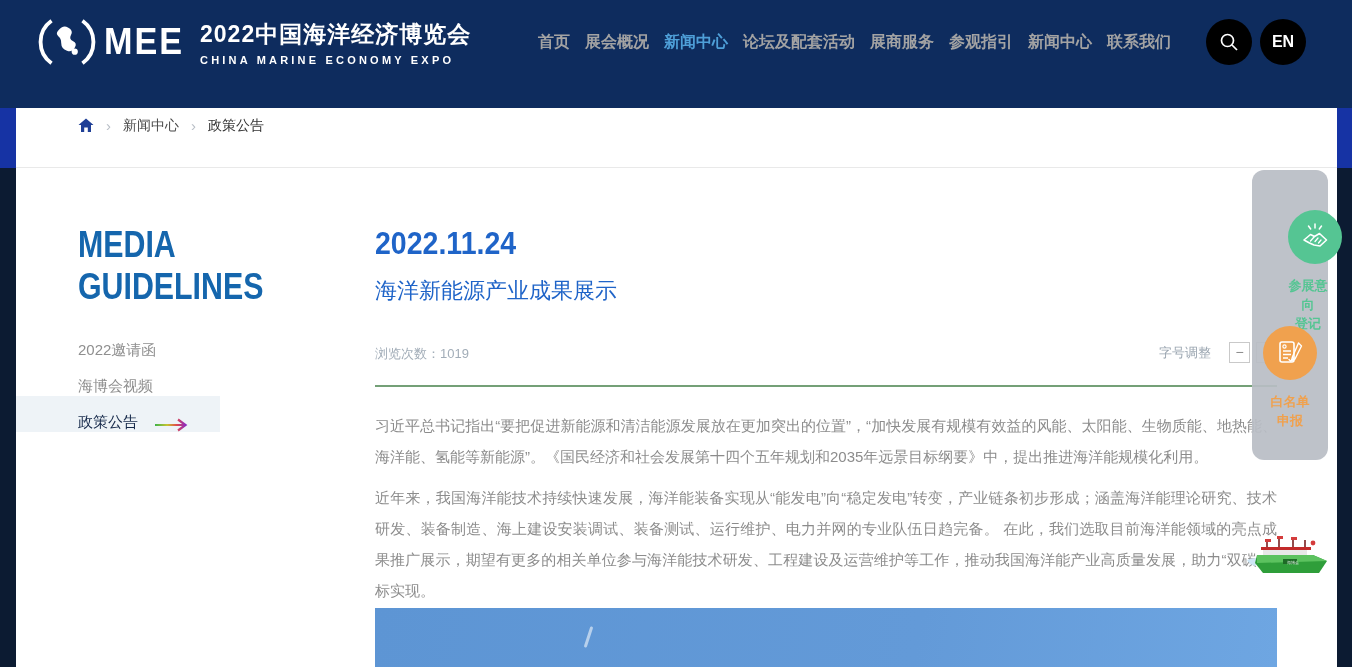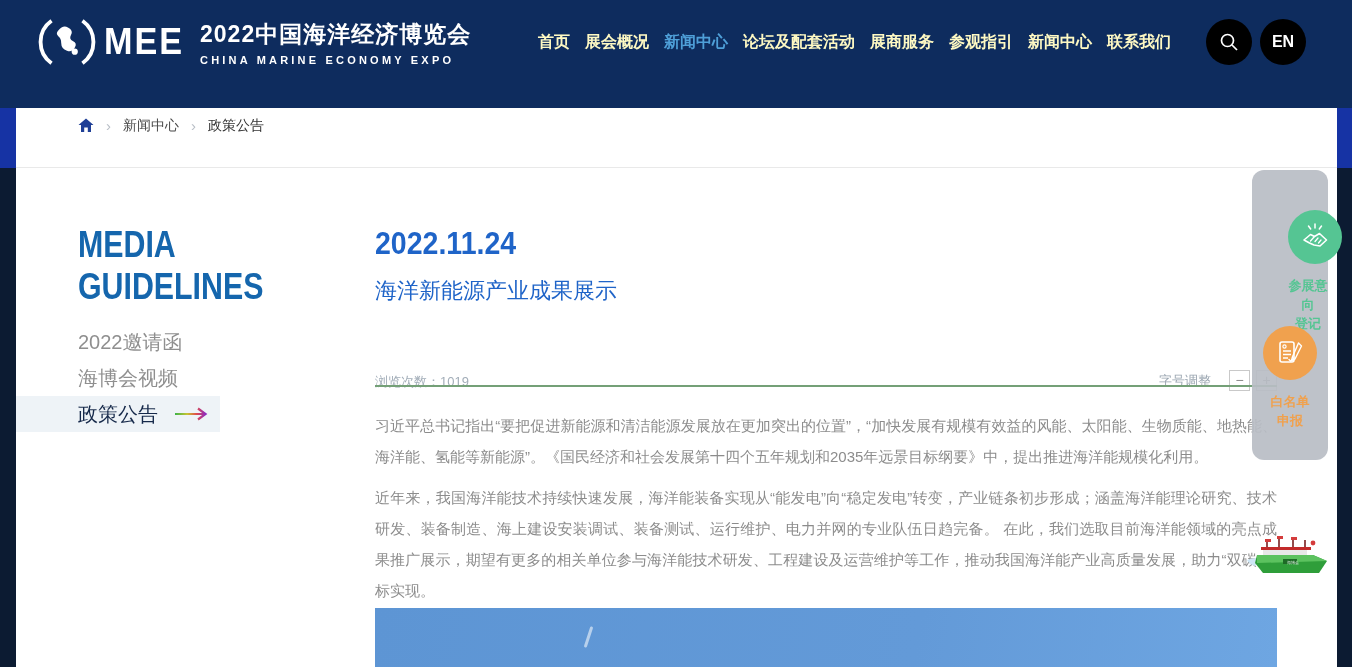--- a/index.html
+++ b/index.html
@@ -8,48 +8,48 @@
 
   
   .header { position:absolute; top:0; left:0; width:1352px; height:108px; background:#0e2c5e; z-index:20; }
   .logo-wrap { position:absolute; left:38px; top:13px; display:flex; align-items:center; }
   .globe-icon { width:58px; height:58px; margin-right:6px; }
   .mee { color:#fff; font-size:36px; font-weight:bold; letter-spacing:2px; transform:scaleX(.95); }
   .logo-text { margin-left:14px; color:#fff; }
   .logo-cn { font-size:23px; font-weight:bold; letter-spacing:1px; }
   .logo-en { font-size:11px; letter-spacing:3.2px; margin-top:4px; font-weight:bold; }
   .nav { position:absolute; left:538px; top:0; height:84px; display:flex; align-items:center; gap:15px; }
-  .nav-item { color:#fef9c3; font-size:16px; font-weight:bold; cursor:pointer; white-space:nowrap; }
+  .nav-item { color:#a3a3a3; font-size:16px; font-weight:bold; cursor:pointer; white-space:nowrap; }
   .nav-item.active { color:#4e9fd8; }
   .circle-btn { position:absolute; top:19px; width:46px; height:46px; border-radius:50%; background:#000000; display:flex; align-items:center; justify-content:center; cursor:pointer; }
   .search-btn { left:1206px; }
   .en-btn { left:1260px; color:#fff; font-size:16px; font-weight:bold; }
 
   
   .blue-band { position:absolute; top:84px; left:0; width:1352px; height:84px; background:#1633a4; z-index:1; }
   .white-wrap { position:absolute; top:84px; left:16px; width:1321px; height:583px; background:#fff; z-index:2; }
 
   
   .breadcrumb { position:absolute; top:0; left:0; width:100%; height:84px; border-bottom:1px solid #e9e9e9; display:flex; align-items:center; padding-left:62px; }
   .crumb-sep { color:#b8bec6; font-size:15px; margin:0 12px; }
   .crumb { font-size:14px; color:#4a4a4a; cursor:pointer; }
   .crumb.current { color:#333; }
 
   
   .side-heading { position:absolute; left:62px; top:140px; color:#1566ad; font-weight:800; font-size:37px; line-height:42px; transform:scaleX(.82); transform-origin:left top; letter-spacing:0; }
   .menu { position:absolute; left:0; top:240px; width:204px; }
-  .menu-item { position:relative; height:36px; display:flex; align-items:center; padding-left:62px; font-size:20px; color:#8f8f8f; cursor:pointer; }
+  .menu-item { position:relative; height:36px; display:flex; align-items:flex-end; padding-left:62px; font-size:15px; color:#8f8f8f; cursor:pointer; }
   .menu-item.active { background:#eef3f7; color:#16294a; }
   .menu-item .grad-arrow { margin-left:16px; }
 
   
   .article { position:absolute; left:359px; top:0; width:902px; }
   .art-date { position:absolute; top:142px; color:#1f64c8; font-size:31px; font-weight:800; transform:scaleX(.92); transform-origin:left; }
   .art-title { position:absolute; top:192px; color:#1f64c8; font-size:22px; font-weight:500; }
-  .meta-row { position:absolute; top:258px; width:902px; height:24px;margin-top:28px; }
+  .meta-row { position:absolute; top:258px; width:902px; height:24px; }
   .views { position:absolute; left:0; top:3px; font-size:13px; color:#a2adb8; }
   .fontsize-ctrl { position:absolute; right:0; top:0; display:flex; align-items:center; }
   .fs-label { font-size:13px; color:#9aa5b0; margin-right:12px; }
   .fs-btn { width:21px; height:21px; border:1px solid #c9c9c9; background:#fff; color:#8a8a8a; font-size:14px; line-height:19px; text-align:center; margin-left:6px; cursor:pointer; }
   .green-line { position:absolute; top:301px; width:902px; height:2px; background:#74a077; }
   .para { position:absolute; width:902px; font-size:15px; color:#8c8c8c; line-height:31px; text-align:justify; }
   .para1 { top:326px; }
   .para2 { top:398px; }
   .photo { position:absolute; top:524px; width:902px; height:59px; background:linear-gradient(100deg,#5d95d4 0%,#639ad8 60%,#6ea6e2 100%); overflow:hidden; }
   .contrail { position:absolute; left:212px; top:18px; width:3px; height:22px; background:rgba(255,255,255,.55); transform:rotate(18deg); border-radius:2px; }

